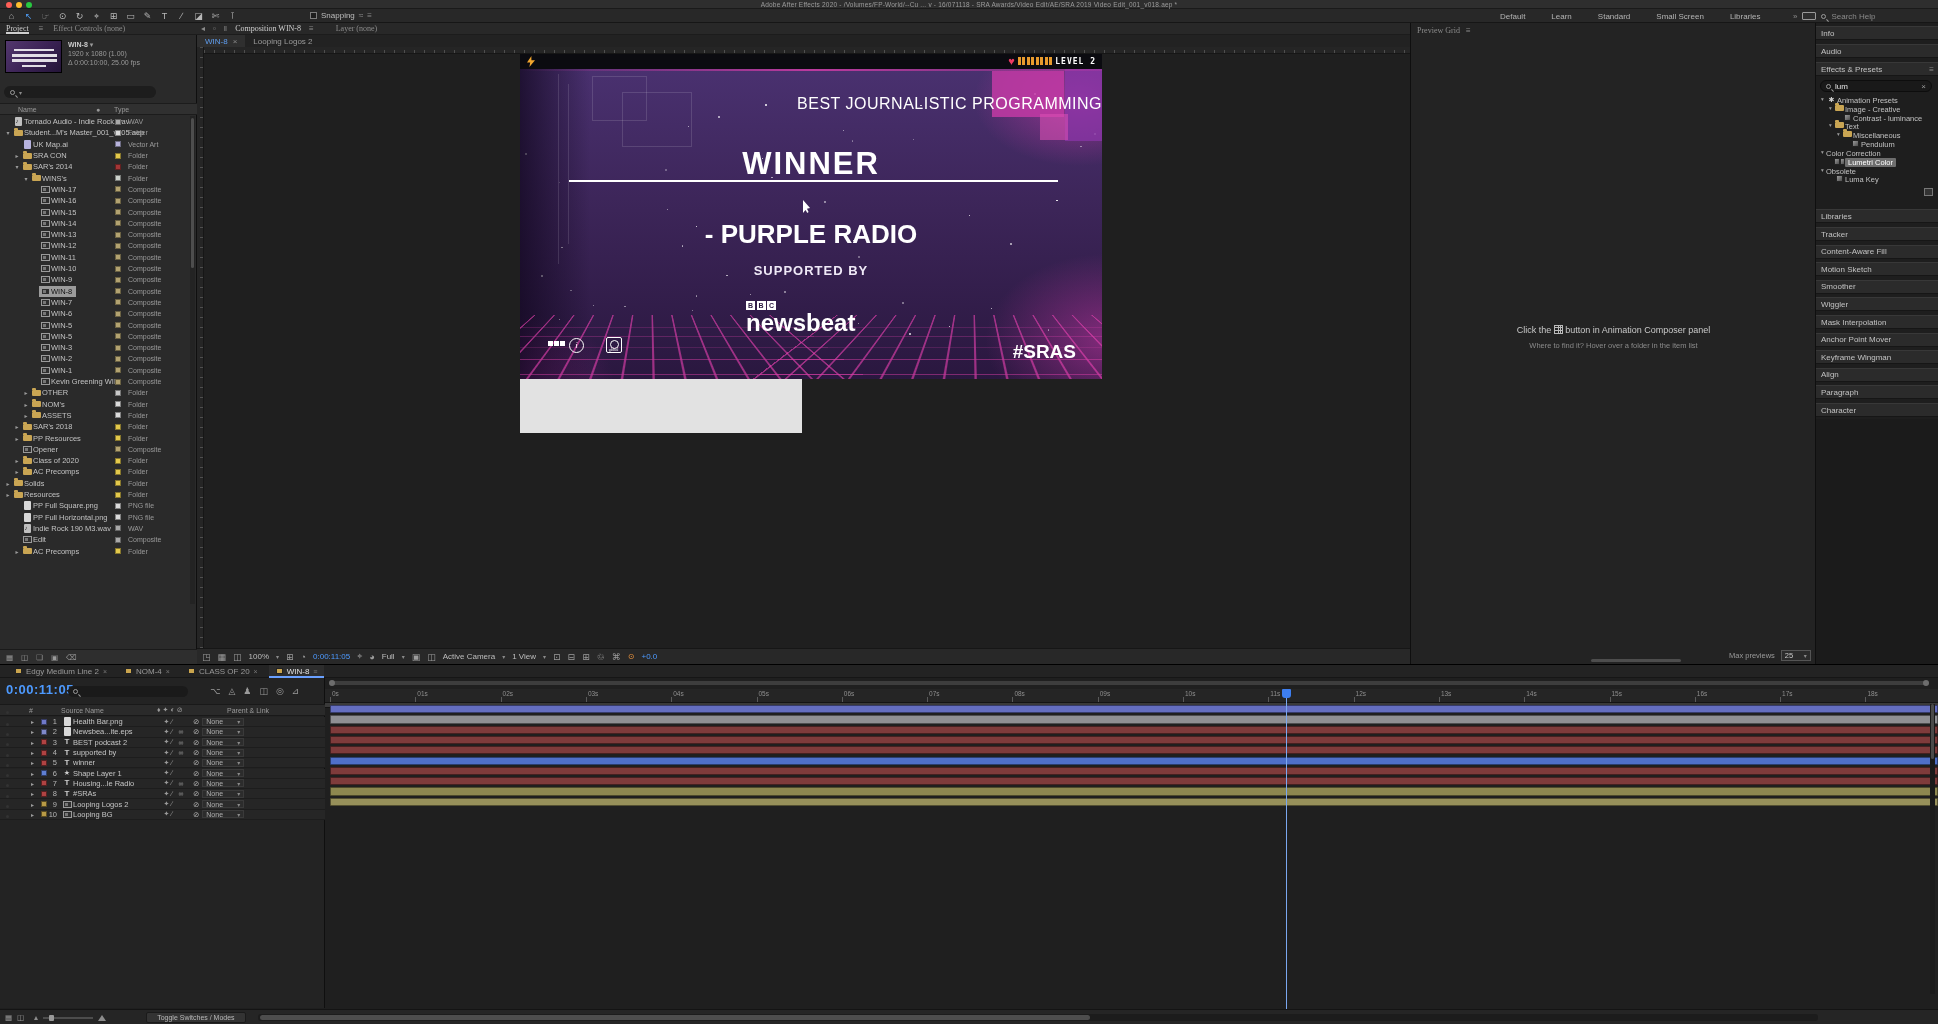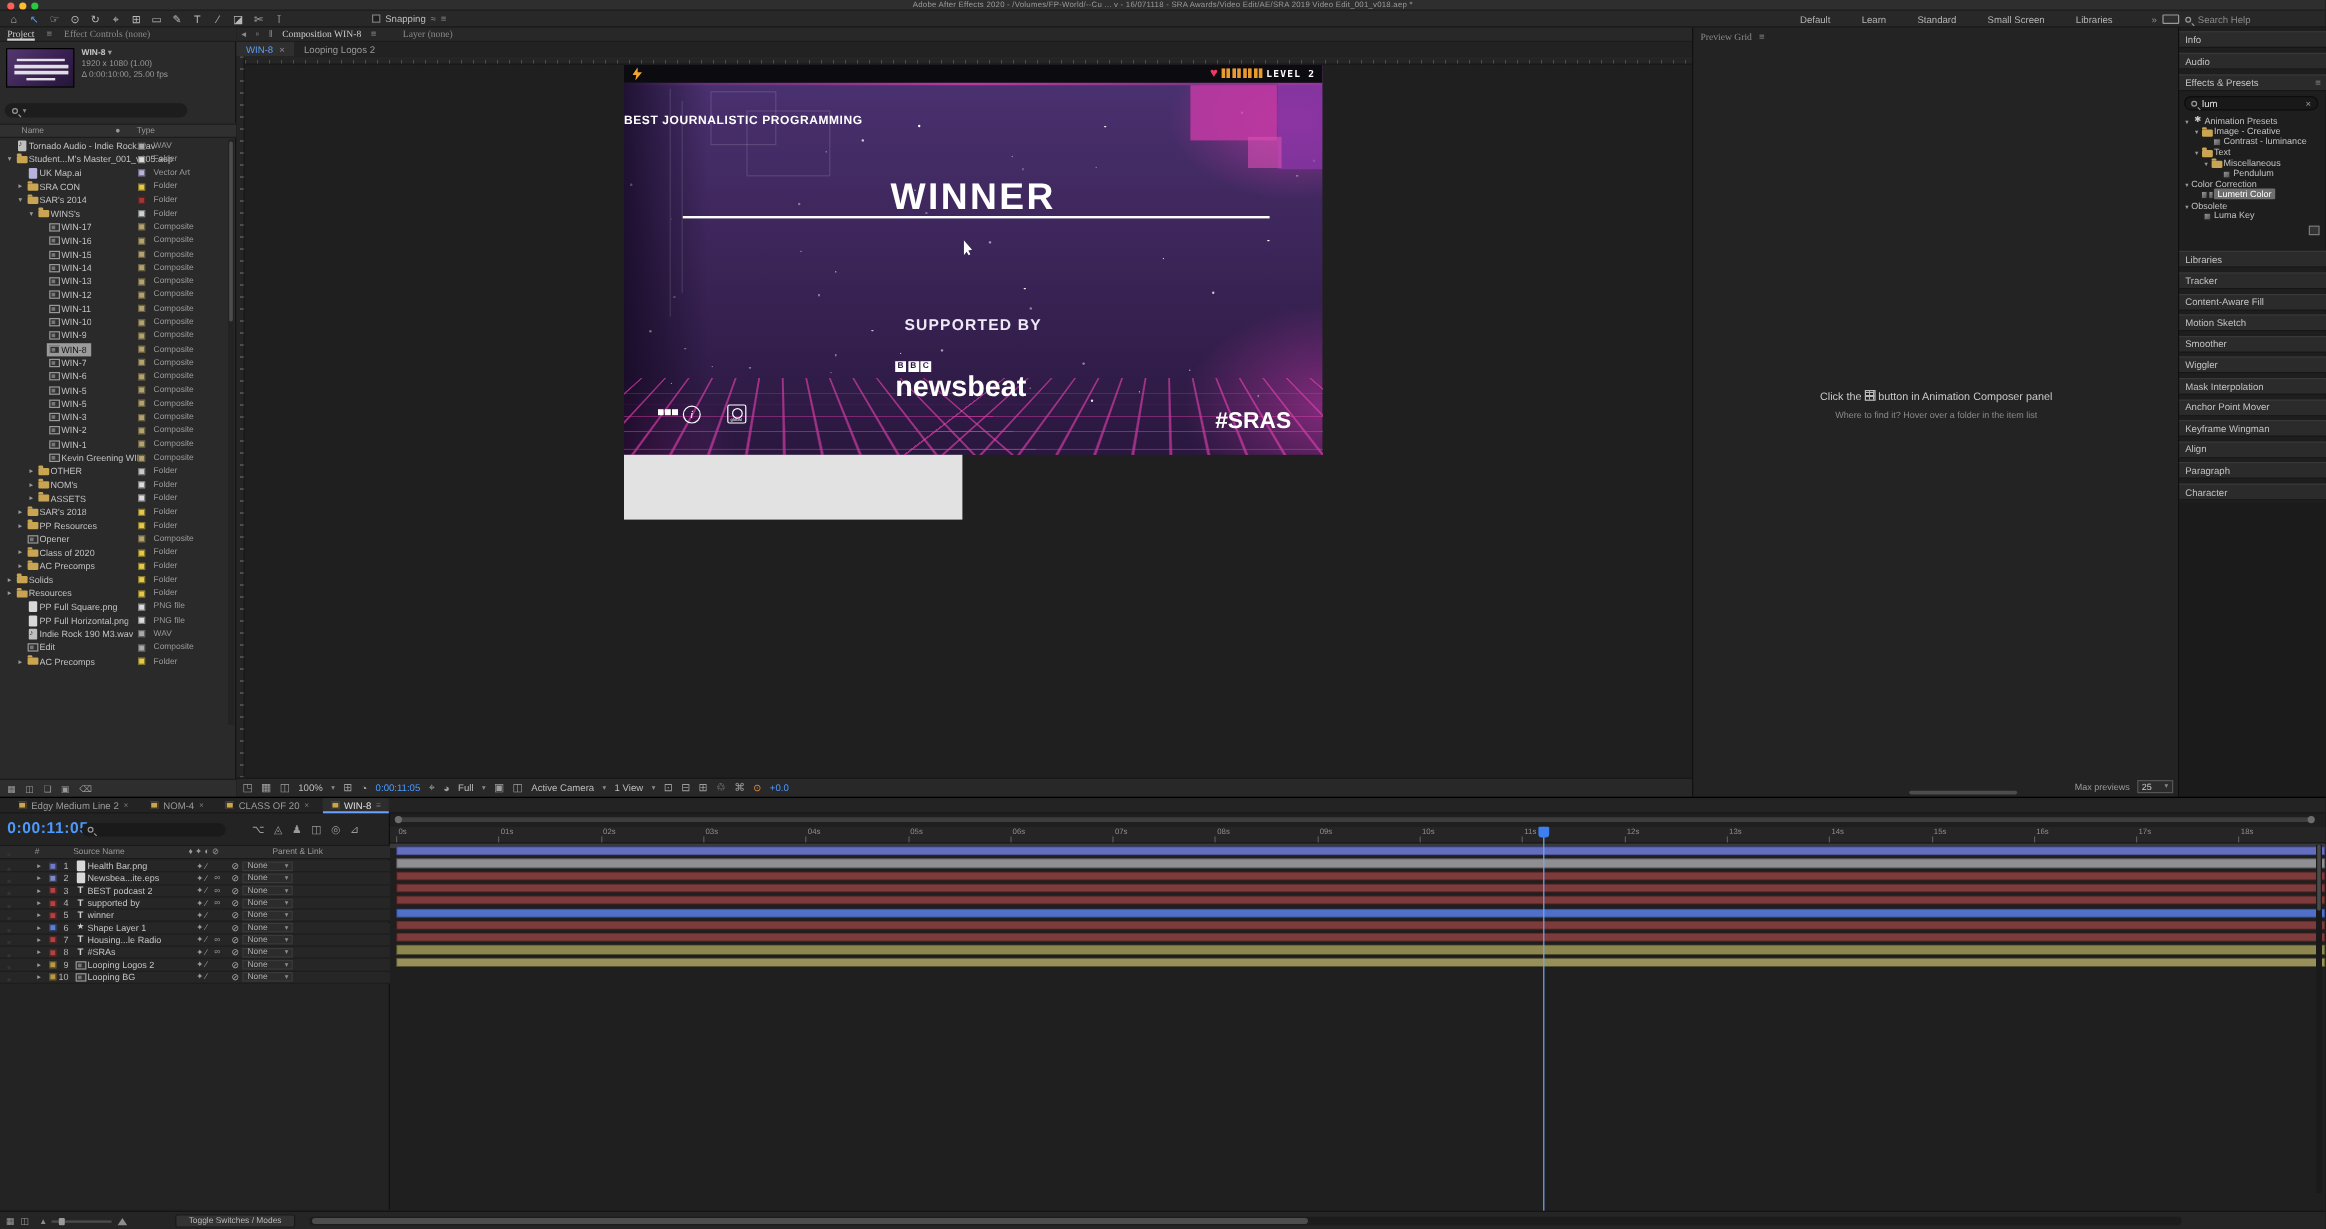--- a/index.html
+++ b/index.html
@@ -111,21 +111,21 @@
   .deco-rect { position:absolute; border:1px solid rgba(255,255,255,.13); }
   .vline { position:absolute; width:1px; background:rgba(255,255,255,.12); }
   .leftshade { position:absolute; left:0; top:15px; width:70px; height:310px; background:linear-gradient(90deg,rgba(18,8,32,.75),transparent); }
   .pinkrect1 { position:absolute; left:472px; top:17px; width:72px; height:46px; background:#c23aa4; opacity:.85; }
   .pinkrect2 { position:absolute; left:545px; top:15px; width:37px; height:72px; background:#8a35a8; opacity:.75; }
   .pinkrect3 { position:absolute; left:520px; top:60px; width:28px; height:26px; background:#d84fb4; opacity:.6; }
   .gridfloor { position:absolute; width:360px; height:170px; bottom:-55px;
     background:repeating-linear-gradient(90deg, rgba(233,63,176,.75) 0 1.5px, transparent 1.5px 26px),
                repeating-linear-gradient(0deg, rgba(233,63,176,.6) 0 1.5px, transparent 1.5px 22px);
     transform:perspective(220px) rotateX(58deg); opacity:.8; }
-  .sl-cat { position:absolute; left:0; top:41px; width:582px; text-align:left; font-size:10px; font-weight:700; letter-spacing:.5px; }
+  .sl-cat { position:absolute; left:0; top:41px; width:582px; text-align:right; font-size:16px; font-weight:400; letter-spacing:.5px; }
   .sl-winner { position:absolute; left:0; top:92px; width:582px; text-align:center; font-size:31px; font-weight:800; letter-spacing:2px; }
   .sl-line { position:absolute; left:49px; top:126px; width:489px; height:2px; background:#fff; }
   .sl-t1 { position:absolute; left:0; top:133px; width:582px; text-align:center; font-size:26px; font-weight:800; }
   .sl-t2 { position:absolute; left:0; top:165px; width:582px; text-align:center; font-size:26px; font-weight:800; }
   .sl-sup { position:absolute; left:0; top:209px; width:582px; text-align:center; font-size:13px; font-weight:600; letter-spacing:1px; color:#efe9f7; }
   .nbgroup { position:absolute; left:226px; top:247px; width:132px; }
   .bbcblocks { display:flex; gap:1.5px; }
   .bbcblocks i { width:9px; height:9px; background:#fff; color:#2a1840; font-size:7px; font-weight:bold; text-align:center; line-height:9px; font-style:normal; }
   .nbtext { font-size:24px; font-weight:700; letter-spacing:0; line-height:26px; }
   .blrow { position:absolute; left:28px; top:283px; display:flex; align-items:flex-start; gap:22px; }
@@ -151,21 +151,21 @@
   .pg-maxbox { width:30px; height:11px; border:1px solid #555; background:#2b2b2b; color:#c9c9c9; font-size:7.5px; display:flex; align-items:center; justify-content:space-between; padding:0 3px; }
   .pg-hscroll { left:180px; top:636px; width:90px; height:3px; background:#4d4d4d; border-radius:2px; }
 
   
   .dock { left:1815px; top:23px; width:123px; height:641px; background:#1e1e1e; border-left:1px solid #0f0f0f; }
   .dockhead { position:absolute; left:0; width:123px; height:14px; background:#2b2b2b; border-top:1px solid #383838; border-bottom:1px solid #161616; font-size:8px; color:#c3c3c3; display:flex; align-items:center; justify-content:space-between; padding:0 5px; }
   .fxsearch { position:absolute; left:4px; top:57px; width:112px; height:12px; background:#191919; border:1px solid #0d0d0d; border-radius:6px; display:flex; align-items:center; gap:4px; padding:0 5px; }
   .fxsearch .q { font-size:8px; color:#e3e3e3; flex:1; }
   .fxsearch .x { font-size:8px; color:#9a9a9a; }
   .fxtree { position:absolute; left:0; top:73px; width:123px; }
-  .fxrow { position:absolute; left:0; width:123px; height:8.8px; display:flex; align-items:flex-end; font-size:7.5px; color:#c2c2c2; }
+  .fxrow { position:absolute; left:0; width:123px; height:8.8px; display:flex; align-items:flex-start; font-size:7.5px; color:#c2c2c2; }
   .fxrow .arrow { width:7px; font-size:5.5px; color:#9a9a9a; text-align:center; flex:none; }
   .fxrow .icw { width:11px; display:flex; justify-content:center; flex:none; }
   .fxrow .nm.sel { background:#6e6e6e; color:#fff; padding:0 3px; border-radius:1px; }
   .fxtree-foot { position:absolute; left:108px; top:165px; width:9px; height:8px; border:1px solid #777; background:#333; }
   .dockempty { position:absolute; left:0; top:396px; width:123px; height:245px; background:#1b1b1b; }
 
   
   .timeline { left:0; top:664px; width:1938px; height:360px; background:#1f1f1f; border-top:1px solid #000; }
   .tl-tabs { left:0; top:0; width:1938px; height:13px; background:#232323; border-bottom:1px solid #161616; display:flex; align-items:center; gap:4px; padding-left:8px; }
   .tltab { display:flex; align-items:center; gap:4px; padding:0 7px; height:13px; font-size:8px; color:#9a9a9a; }
@@ -864,20 +864,21 @@
                 <i></i>
                 <i></i>
               </span>
             <span class="levellbl">LEVEL 2</span>
           </div>
         </div>
         <div class="sl-glow"></div>
         <div class="sl-cat">BEST JOURNALISTIC PROGRAMMING</div>
         <div class="sl-winner">WINNER</div>
         <div class="sl-line"></div>
+        <div class="sl-t2">- PURPLE RADIO</div>
         <div class="sl-sup">SUPPORTED BY</div>
         <div class="nbgroup">
           <div class="bbcblocks" id="bbcBlocks">
               <i>B</i>
               <i>B</i>
               <i>C</i>
             </div>
           <div class="nbtext">newsbeat</div>
         </div>
         <div class="blrow">

